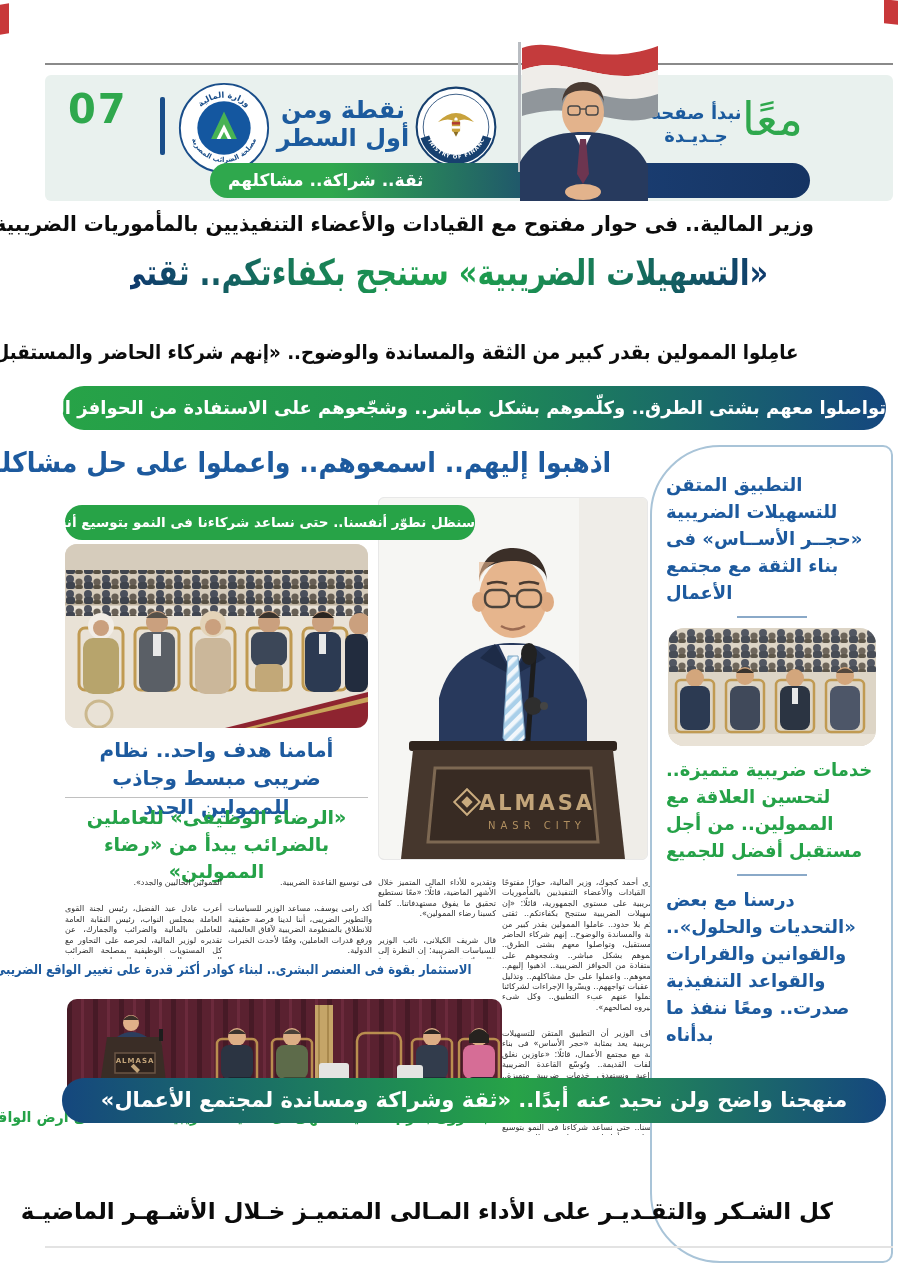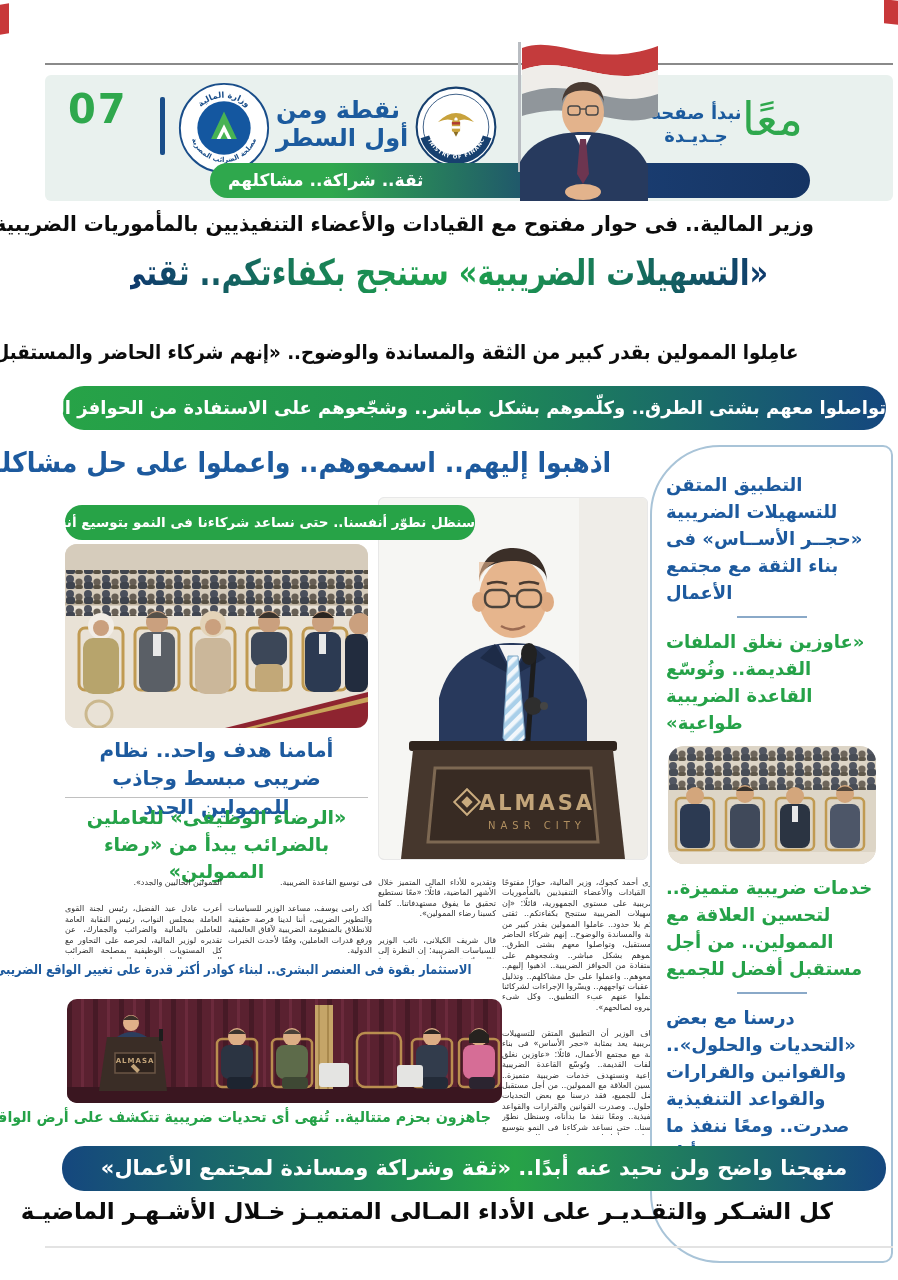--- a/index.html
+++ b/index.html
@@ -9,21 +9,21 @@
   .center{text-align:center;}
   .nowrap{white-space:nowrap;}
 
   .top-rule{left:45px;top:63px;width:848px;height:2px;background:#8a8a8a;}
   .corner-red{background:#c8383a;}
   .bottom-rule{left:45px;top:1246px;width:848px;height:2px;background:#e3e3e3;}
 
   .band{left:45px;top:75px;width:848px;height:126px;background:#e9f1ee;border-radius:6px;z-index:1;}
   .page-num{left:68px;top:86px;font-size:40px;font-weight:900;color:#2fa84d;letter-spacing:2px;z-index:2;}
   .vbar{left:160px;top:97px;width:5px;height:58px;background:#1a4e8a;border-radius:2px;z-index:2;}
-  .masthead{left:276px;top:96px;width:134px;color:#1c5b9e;font-size:24px;font-weight:900;line-height:1.18;text-align:left;z-index:2;}
+  .masthead{left:276px;top:96px;width:134px;color:#1c5b9e;font-size:24px;font-weight:900;line-height:1.18;text-align:center;z-index:2;}
   .slogan-green{left:742px;top:92px;font-size:46px;font-weight:400;color:#2fa84d;z-index:2;}
   .slogan-blue{left:650px;top:102px;width:92px;color:#1c5b9e;font-size:18px;font-weight:900;line-height:1.25;text-align:center;z-index:2;}
   .band-pill{left:210px;top:163px;width:600px;height:35px;border-radius:18px;
     background:linear-gradient(90deg,#2fa84d 0%,#2fa84d 20%,#1b3f74 62%,#153463 100%);
     color:#fff;font-size:17px;font-weight:900;line-height:35px;z-index:2;direction:rtl;}
   .band-pill span{position:absolute;left:18px;top:0;}
   .minister-header{left:498px;top:40px;width:165px;height:161px;z-index:3;}
   .logo{z-index:2;}
 
   .kicker{left:65px;top:212px;width:768px;font-size:21px;font-weight:900;color:#0c0c0c;transform:scaleX(.95);transform-origin:center;}
@@ -58,21 +58,21 @@
   .invest-head{left:65px;top:961px;width:437px;font-size:13.5px;font-weight:900;color:#1d5a9e;transform:scaleX(.86);transform-origin:center;}
   .ready-head{left:65px;top:1108px;width:437px;font-size:15px;font-weight:900;color:#25a248;transform:scaleX(.95);transform-origin:center;}
 
   .sidebar{left:650px;top:445px;width:243px;height:818px;background:#fff;border:2px solid #a9c4d8;
     border-radius:70px 10px 10px 70px;box-sizing:border-box;padding:24px 14px;text-align:left;overflow:hidden;}
   .sb-blue{color:#1d5a9e;font-size:18px;font-weight:900;line-height:1.5;}
   .sb-green{color:#25a248;font-size:18px;font-weight:900;line-height:1.5;}
   .sideline{width:70px;height:2px;background:#8aa9c8;margin:10px auto;}
   .sb-photo{width:208px;height:118px;border-radius:16px;overflow:hidden;margin:10px auto;}
 
-  .footer-pill{left:62px;top:1146px;width:824px;height:45px;border-radius:22px;
+  .footer-pill{left:62px;top:1078px;width:824px;height:45px;border-radius:22px;
     background:linear-gradient(90deg,#15477e 0%,#1f8e53 42%,#27a347 55%,#15477e 100%);
     font-size:21px;line-height:45px;}
   .thanks{left:65px;top:1198px;width:768px;font-size:23px;font-weight:900;color:#0b0b0b;}
 </style>
 </head>
 <body>
 
 <svg width="0" height="0" style="position:absolute" aria-hidden="true">
   <defs>
     <pattern id="crowdA" width="18" height="15" patternUnits="userSpaceOnUse">
@@ -339,21 +339,20 @@
         <rect x="330" y="66" width="26" height="22" rx="3" fill="#e4e4e2"></rect>
       </g>
     </svg>
   </div>
 
   <div class="abs ready-head center nowrap">جاهزون بحزم متتالية.. تُنهى أى تحديات ضريبية تتكشف على أرض الواقع</div>
 
   <div class="abs sidebar">
     <div class="sb-blue">التطبيق المتقن للتسهيلات الضريبية «حجــر الأســاس» فى بناء الثقة مع مجتمع الأعمال</div>
     <div class="sideline"></div>
-    <div class="sb-green">«عاوزين نغلق الملفات القديمة.. ونُوسّع القاعدة الضريبية طواعية»</div>
     <div class="sb-photo">
       <svg width="208" height="118" viewBox="0 0 208 118">
         <rect width="208" height="118" fill="#ddd5c6"></rect>
         <rect x="0" y="0" width="208" height="44" fill="url(#crowdA)" opacity="0.85"></rect>
         <g stroke="#c09a52" stroke-width="2.5" fill="none">
           <rect x="8" y="52" width="38" height="52" rx="5"></rect>
           <rect x="58" y="52" width="38" height="52" rx="5"></rect>
           <rect x="108" y="52" width="38" height="52" rx="5"></rect>
           <rect x="158" y="52" width="38" height="52" rx="5"></rect>
         </g>

